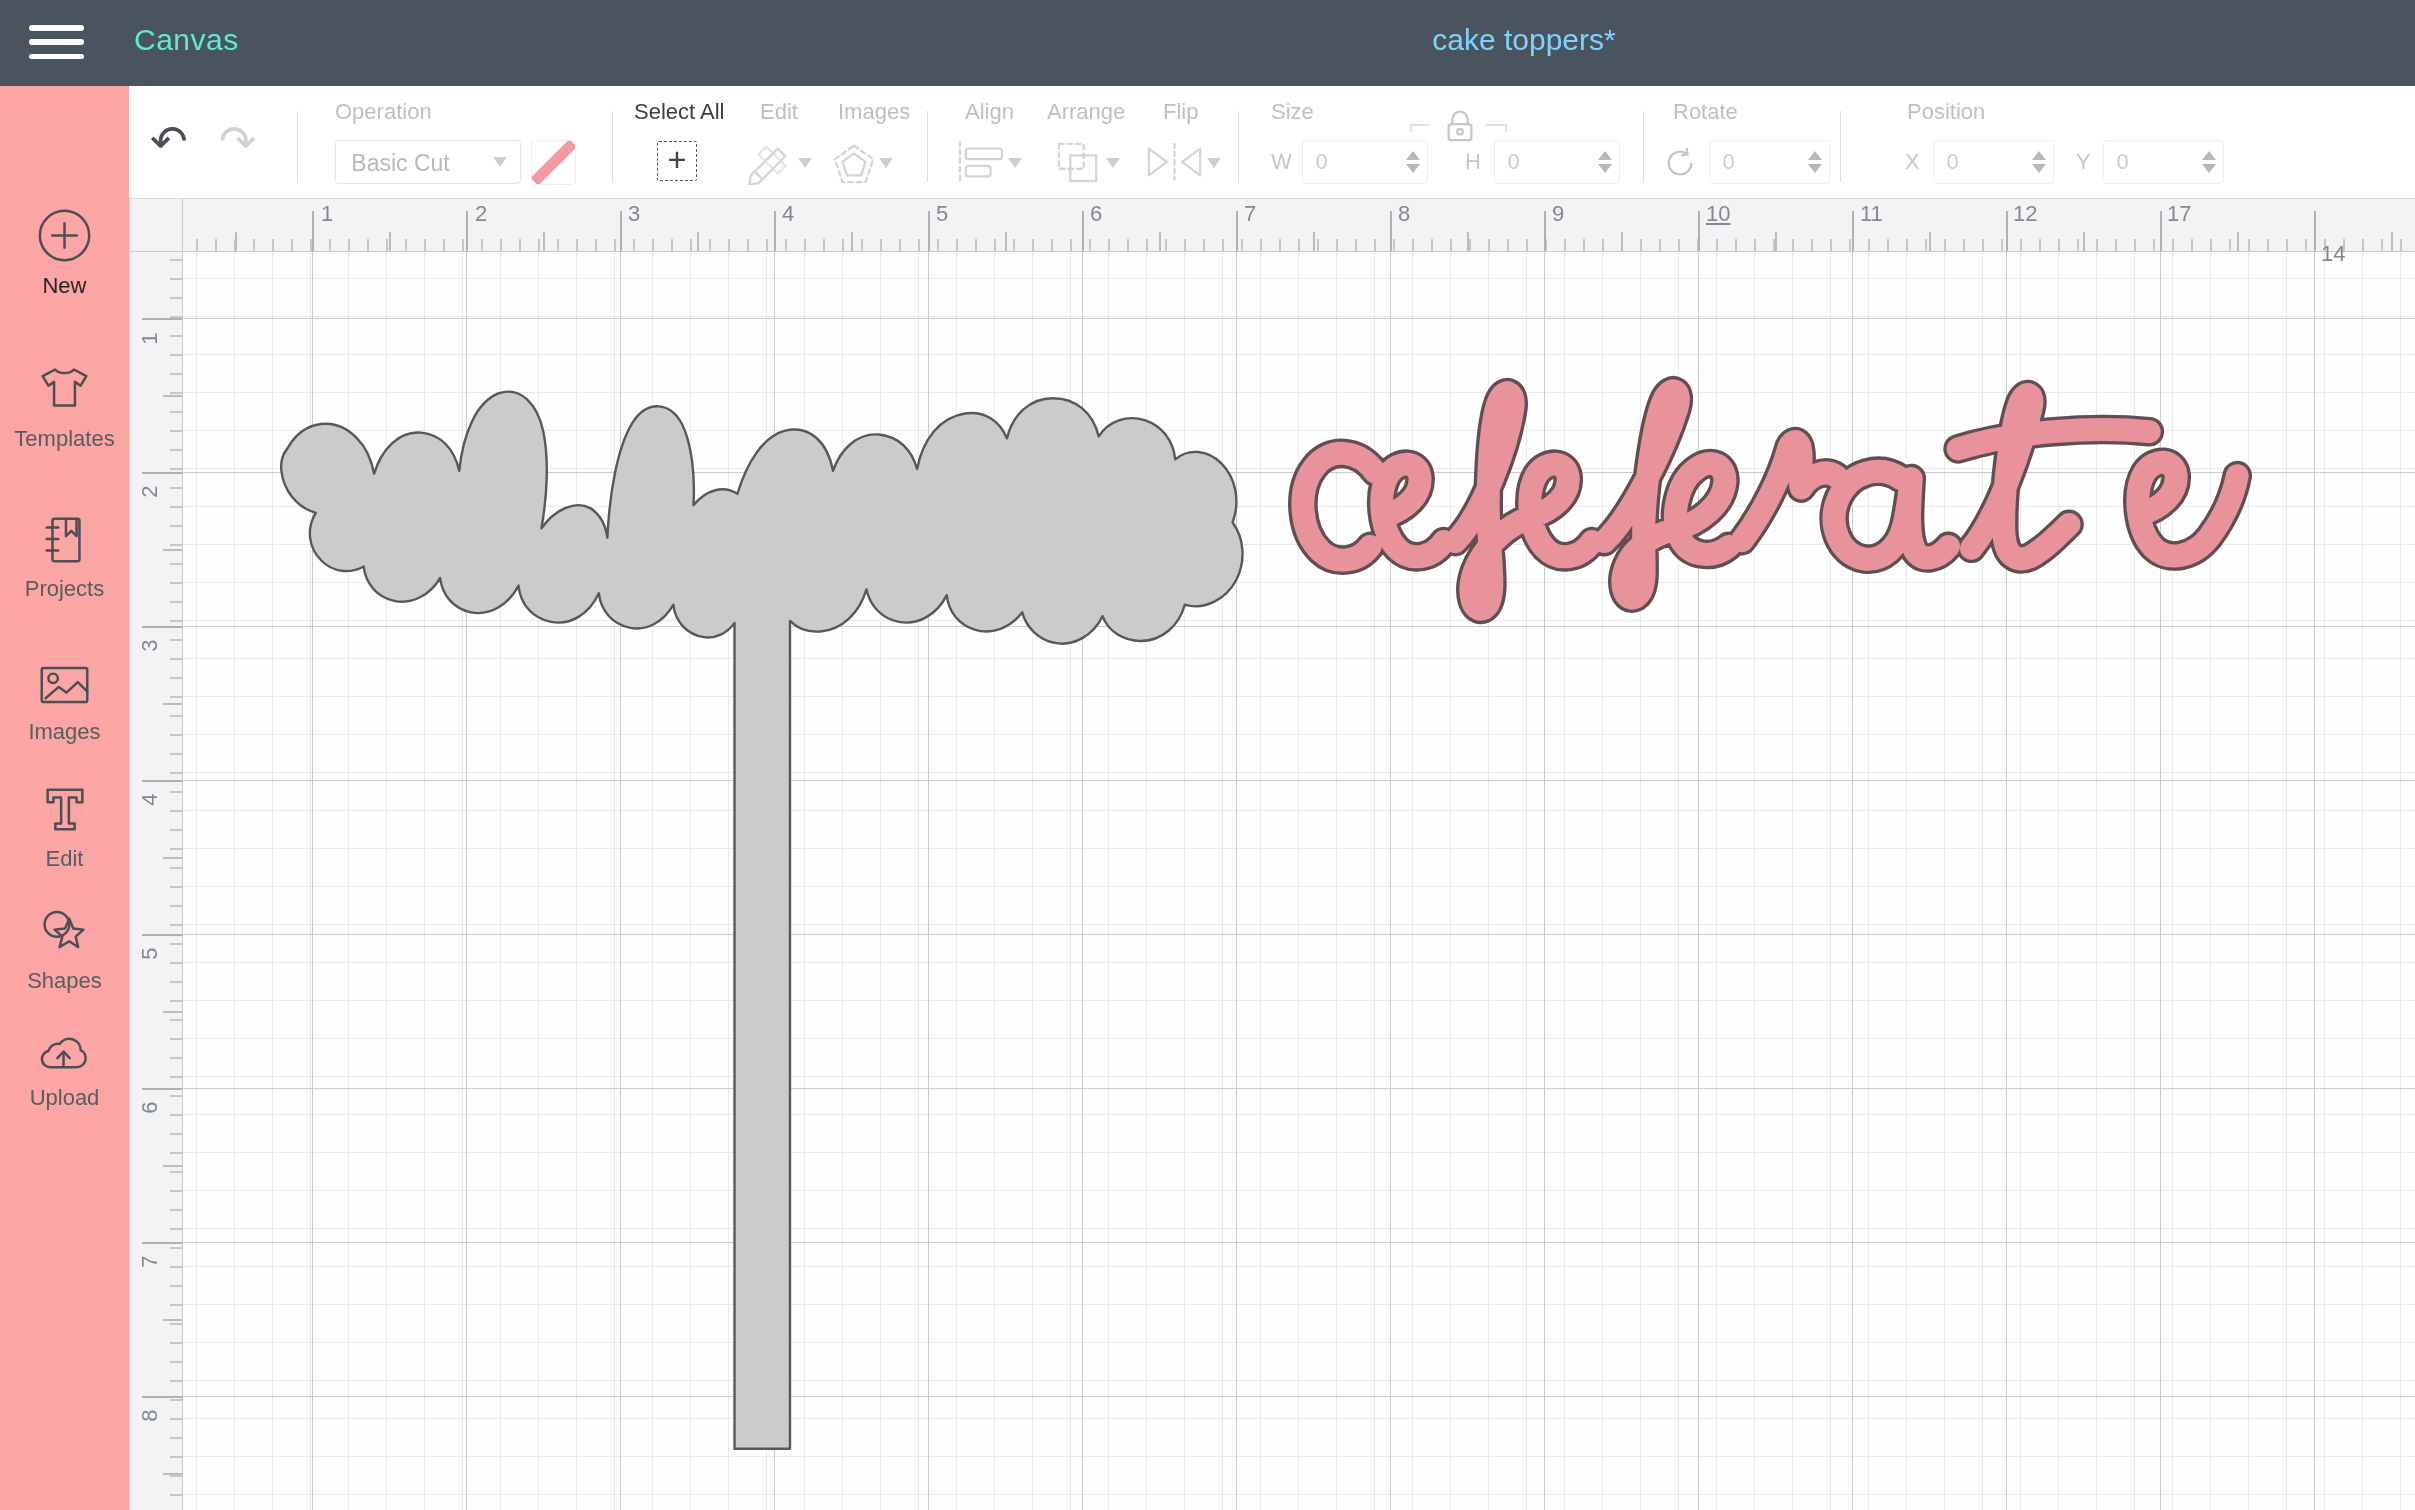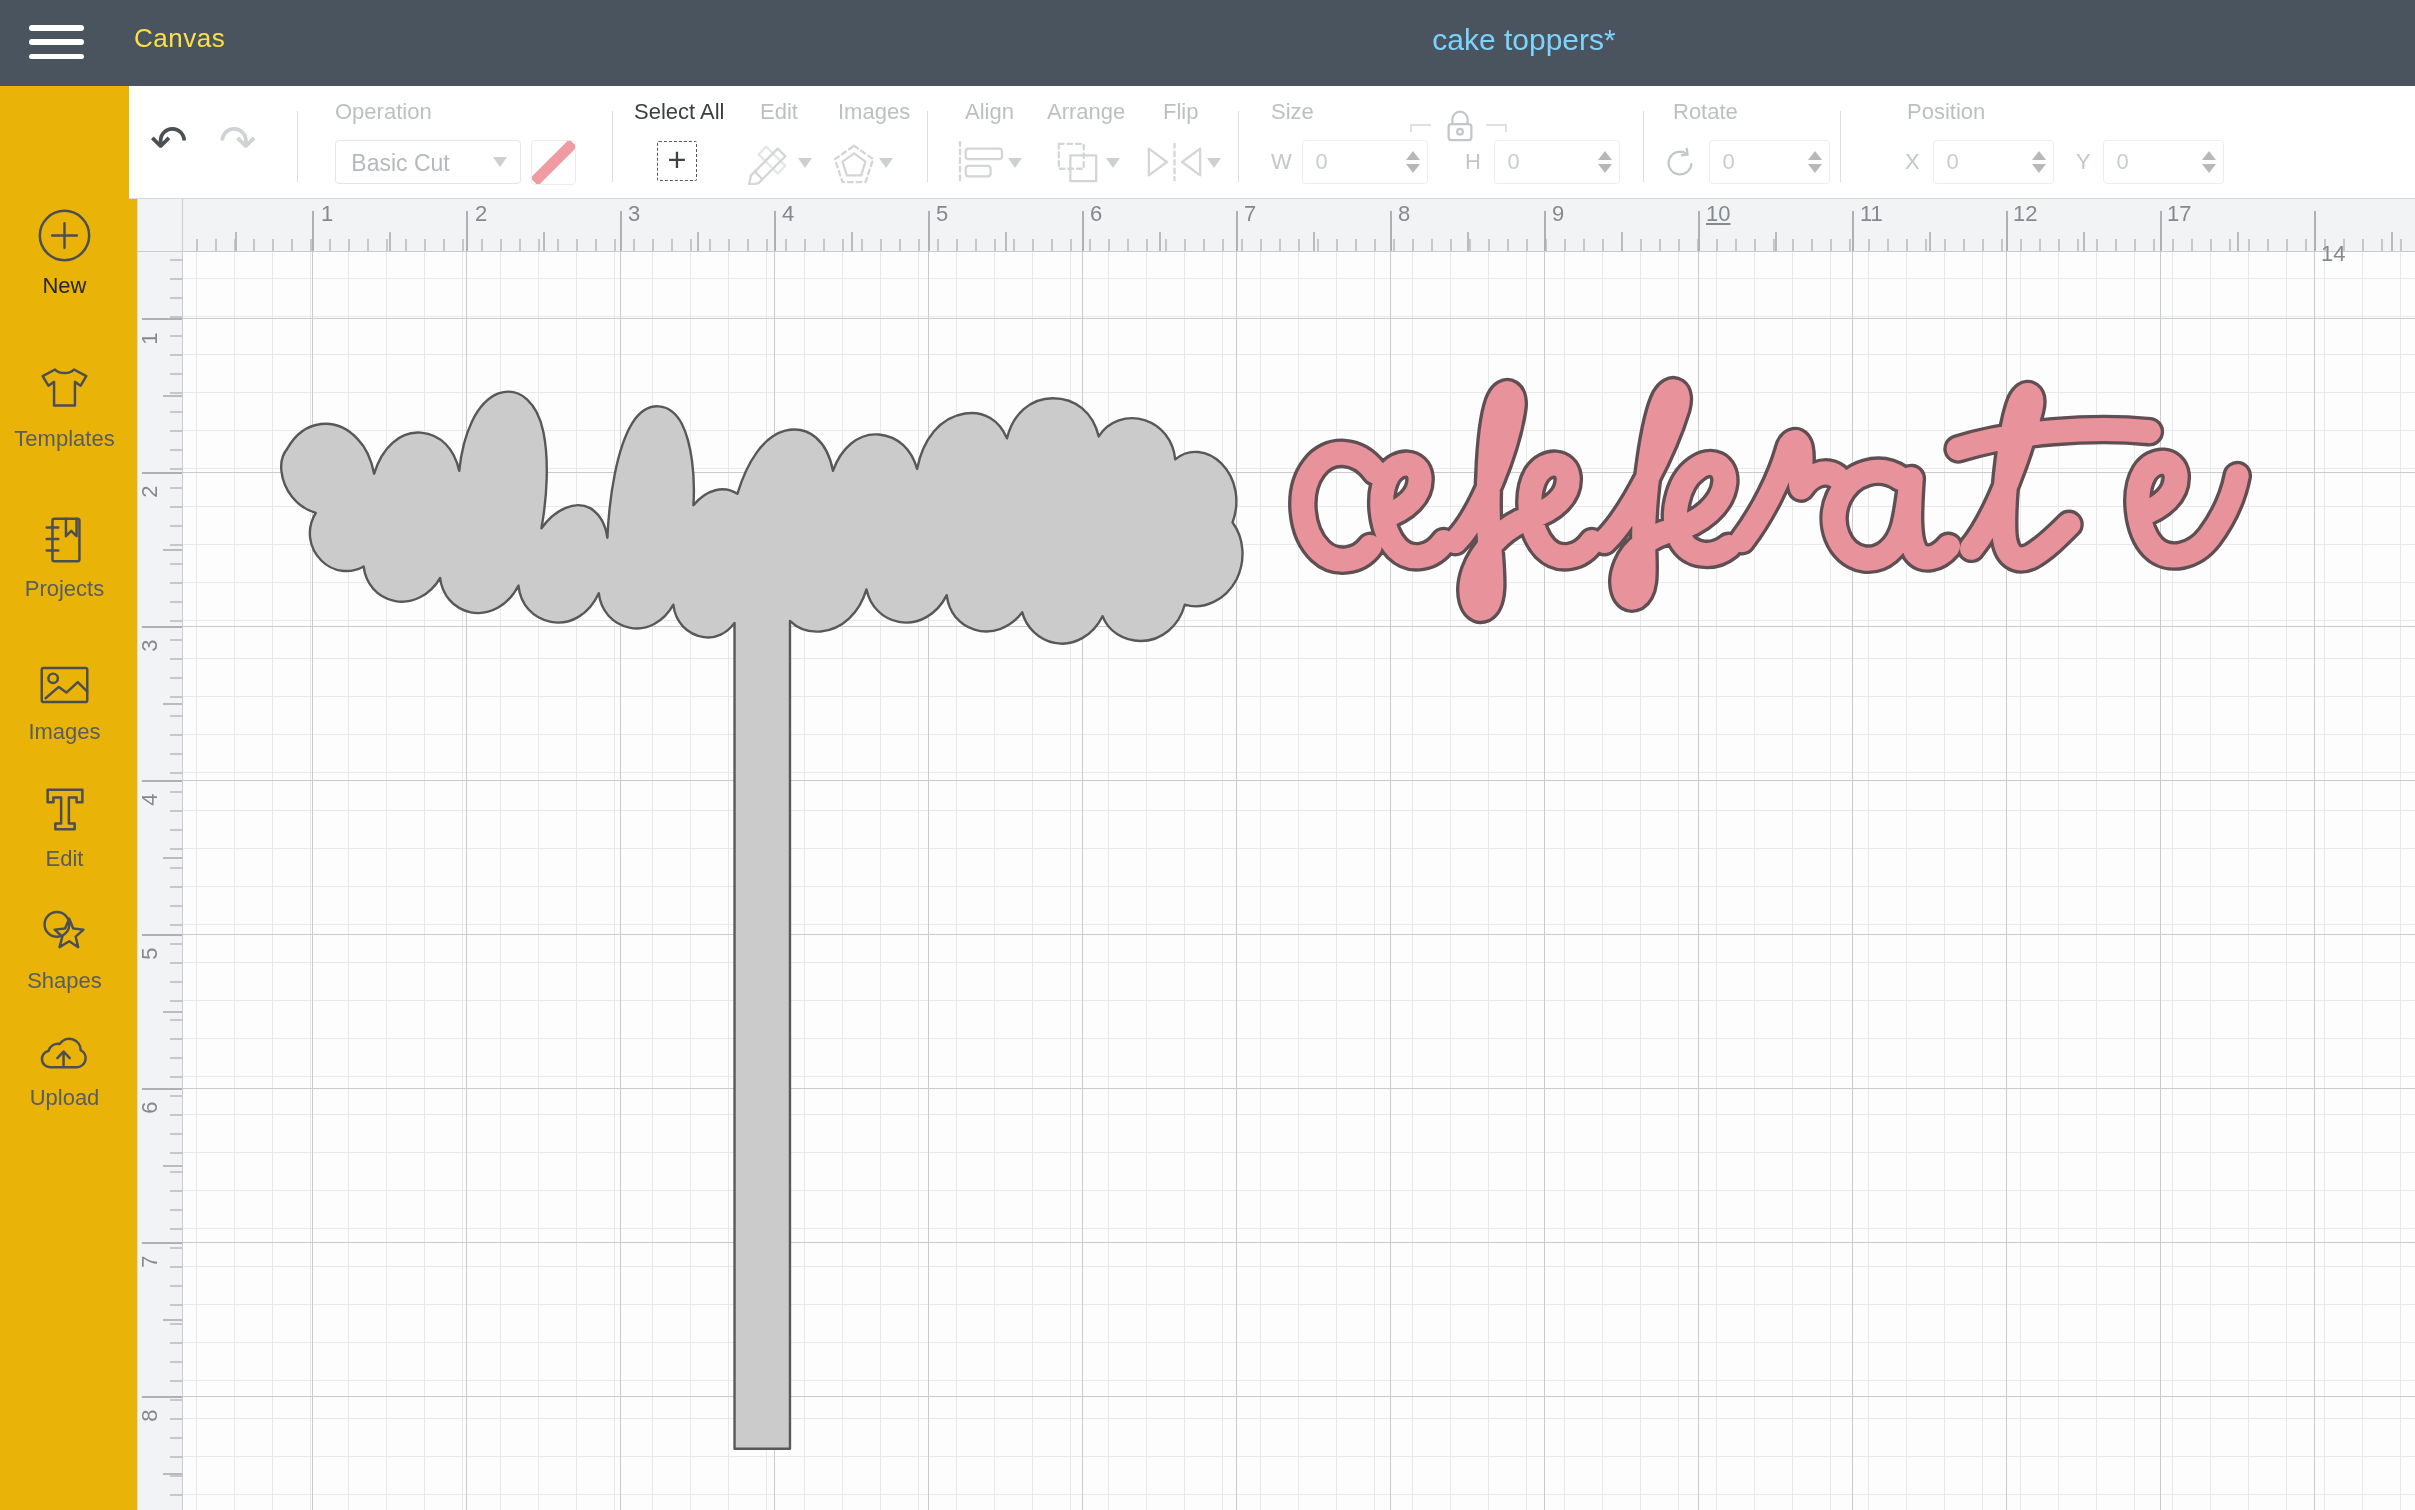--- a/index.html
+++ b/index.html
@@ -5,24 +5,24 @@
   html,body{margin:0;padding:0;}
   body{
     width:2416px;height:1510px;overflow:hidden;position:relative;
     font-family:"Liberation Sans",sans-serif;background:#ececec;
     -webkit-font-smoothing:antialiased;
   }
   
   .topbar{position:absolute;left:0;top:0;width:2416px;height:86px;background:#4a545e;z-index:30;}
   .hamburger{position:absolute;left:29px;top:25px;width:55px;height:36px;cursor:pointer;}
   .hamburger span{display:block;height:5.7px;background:#fff;border-radius:2.9px;margin-bottom:8.6px;}
-  .topbar-canvas{position:absolute;left:134px;top:23px;color:#fde047;font-size:26px;letter-spacing:0.5px;}
+  .topbar-canvas{position:absolute;left:134px;top:23px;color:#5eead4;font-size:30px;letter-spacing:0.5px;}
   .topbar-title{position:absolute;left:1524px;top:23px;transform:translateX(-50%);color:#7dd3fc;font-size:30px;}
   
-  .sidebar{position:absolute;left:0;top:86px;width:129px;height:1424px;background:#eab308;border-right:1px solid #dadada;z-index:20;padding-left:8px;}
+  .sidebar{position:absolute;left:0;top:86px;width:129px;height:1424px;background:#fca5a5;border-right:1px solid #dadada;z-index:20;}
   .side-item{position:absolute;left:0;width:129px;text-align:center;cursor:pointer;}
   .side-item .lbl{display:block;font-size:22px;color:#585d62;margin-top:5.7px;}
   .side-item.first .lbl{color:#232628;}
   .side-item svg{stroke:#4b4f53;fill:none;stroke-width:2.6;stroke-linejoin:round;stroke-linecap:round;}
   
   .toolbar{position:absolute;left:129px;top:86px;right:0;height:112px;background:#ffffff;border-bottom:1px solid #d6d7d8;z-index:25;}
   .tb-divider{position:absolute;top:25px;height:71px;width:1px;background:#dcddde;}
   .tb-label{position:absolute;top:13.4px;font-size:22px;color:#bcbfc3;white-space:nowrap;}
   .tb-label.on{color:#3c4044;}
   .tb-sub{position:absolute;top:63px;font-size:22px;color:#c3c6c9;}

